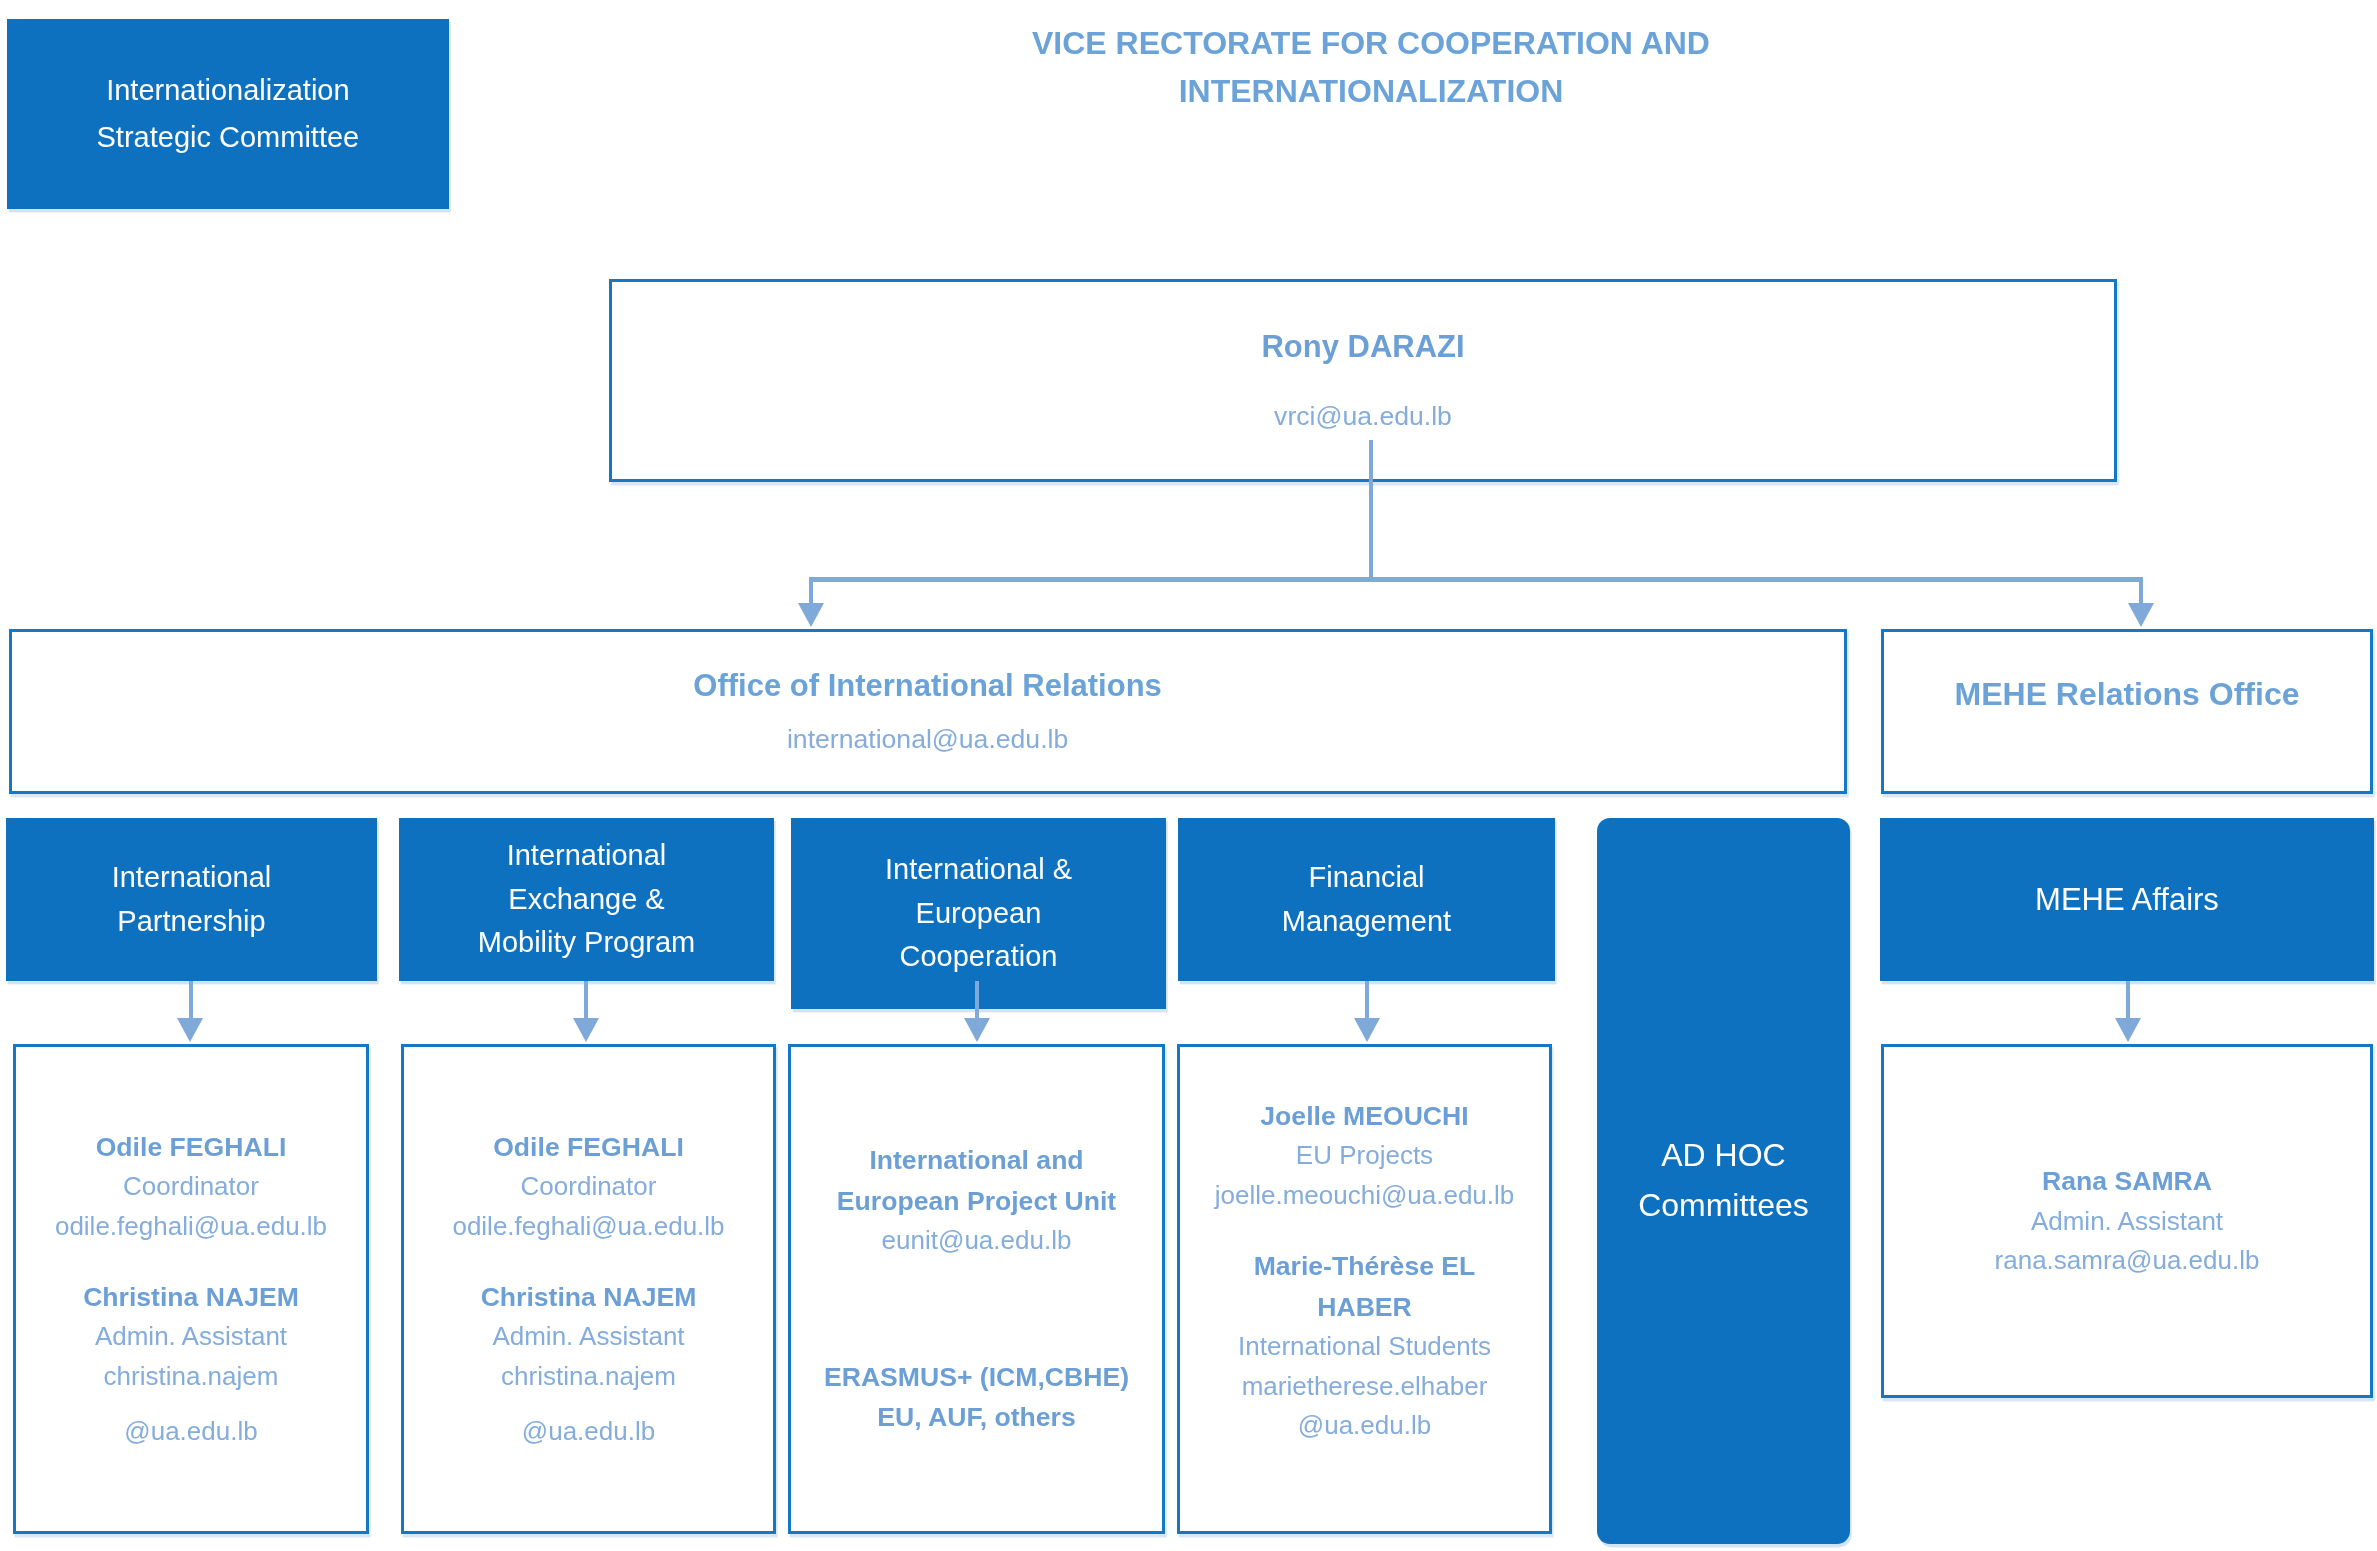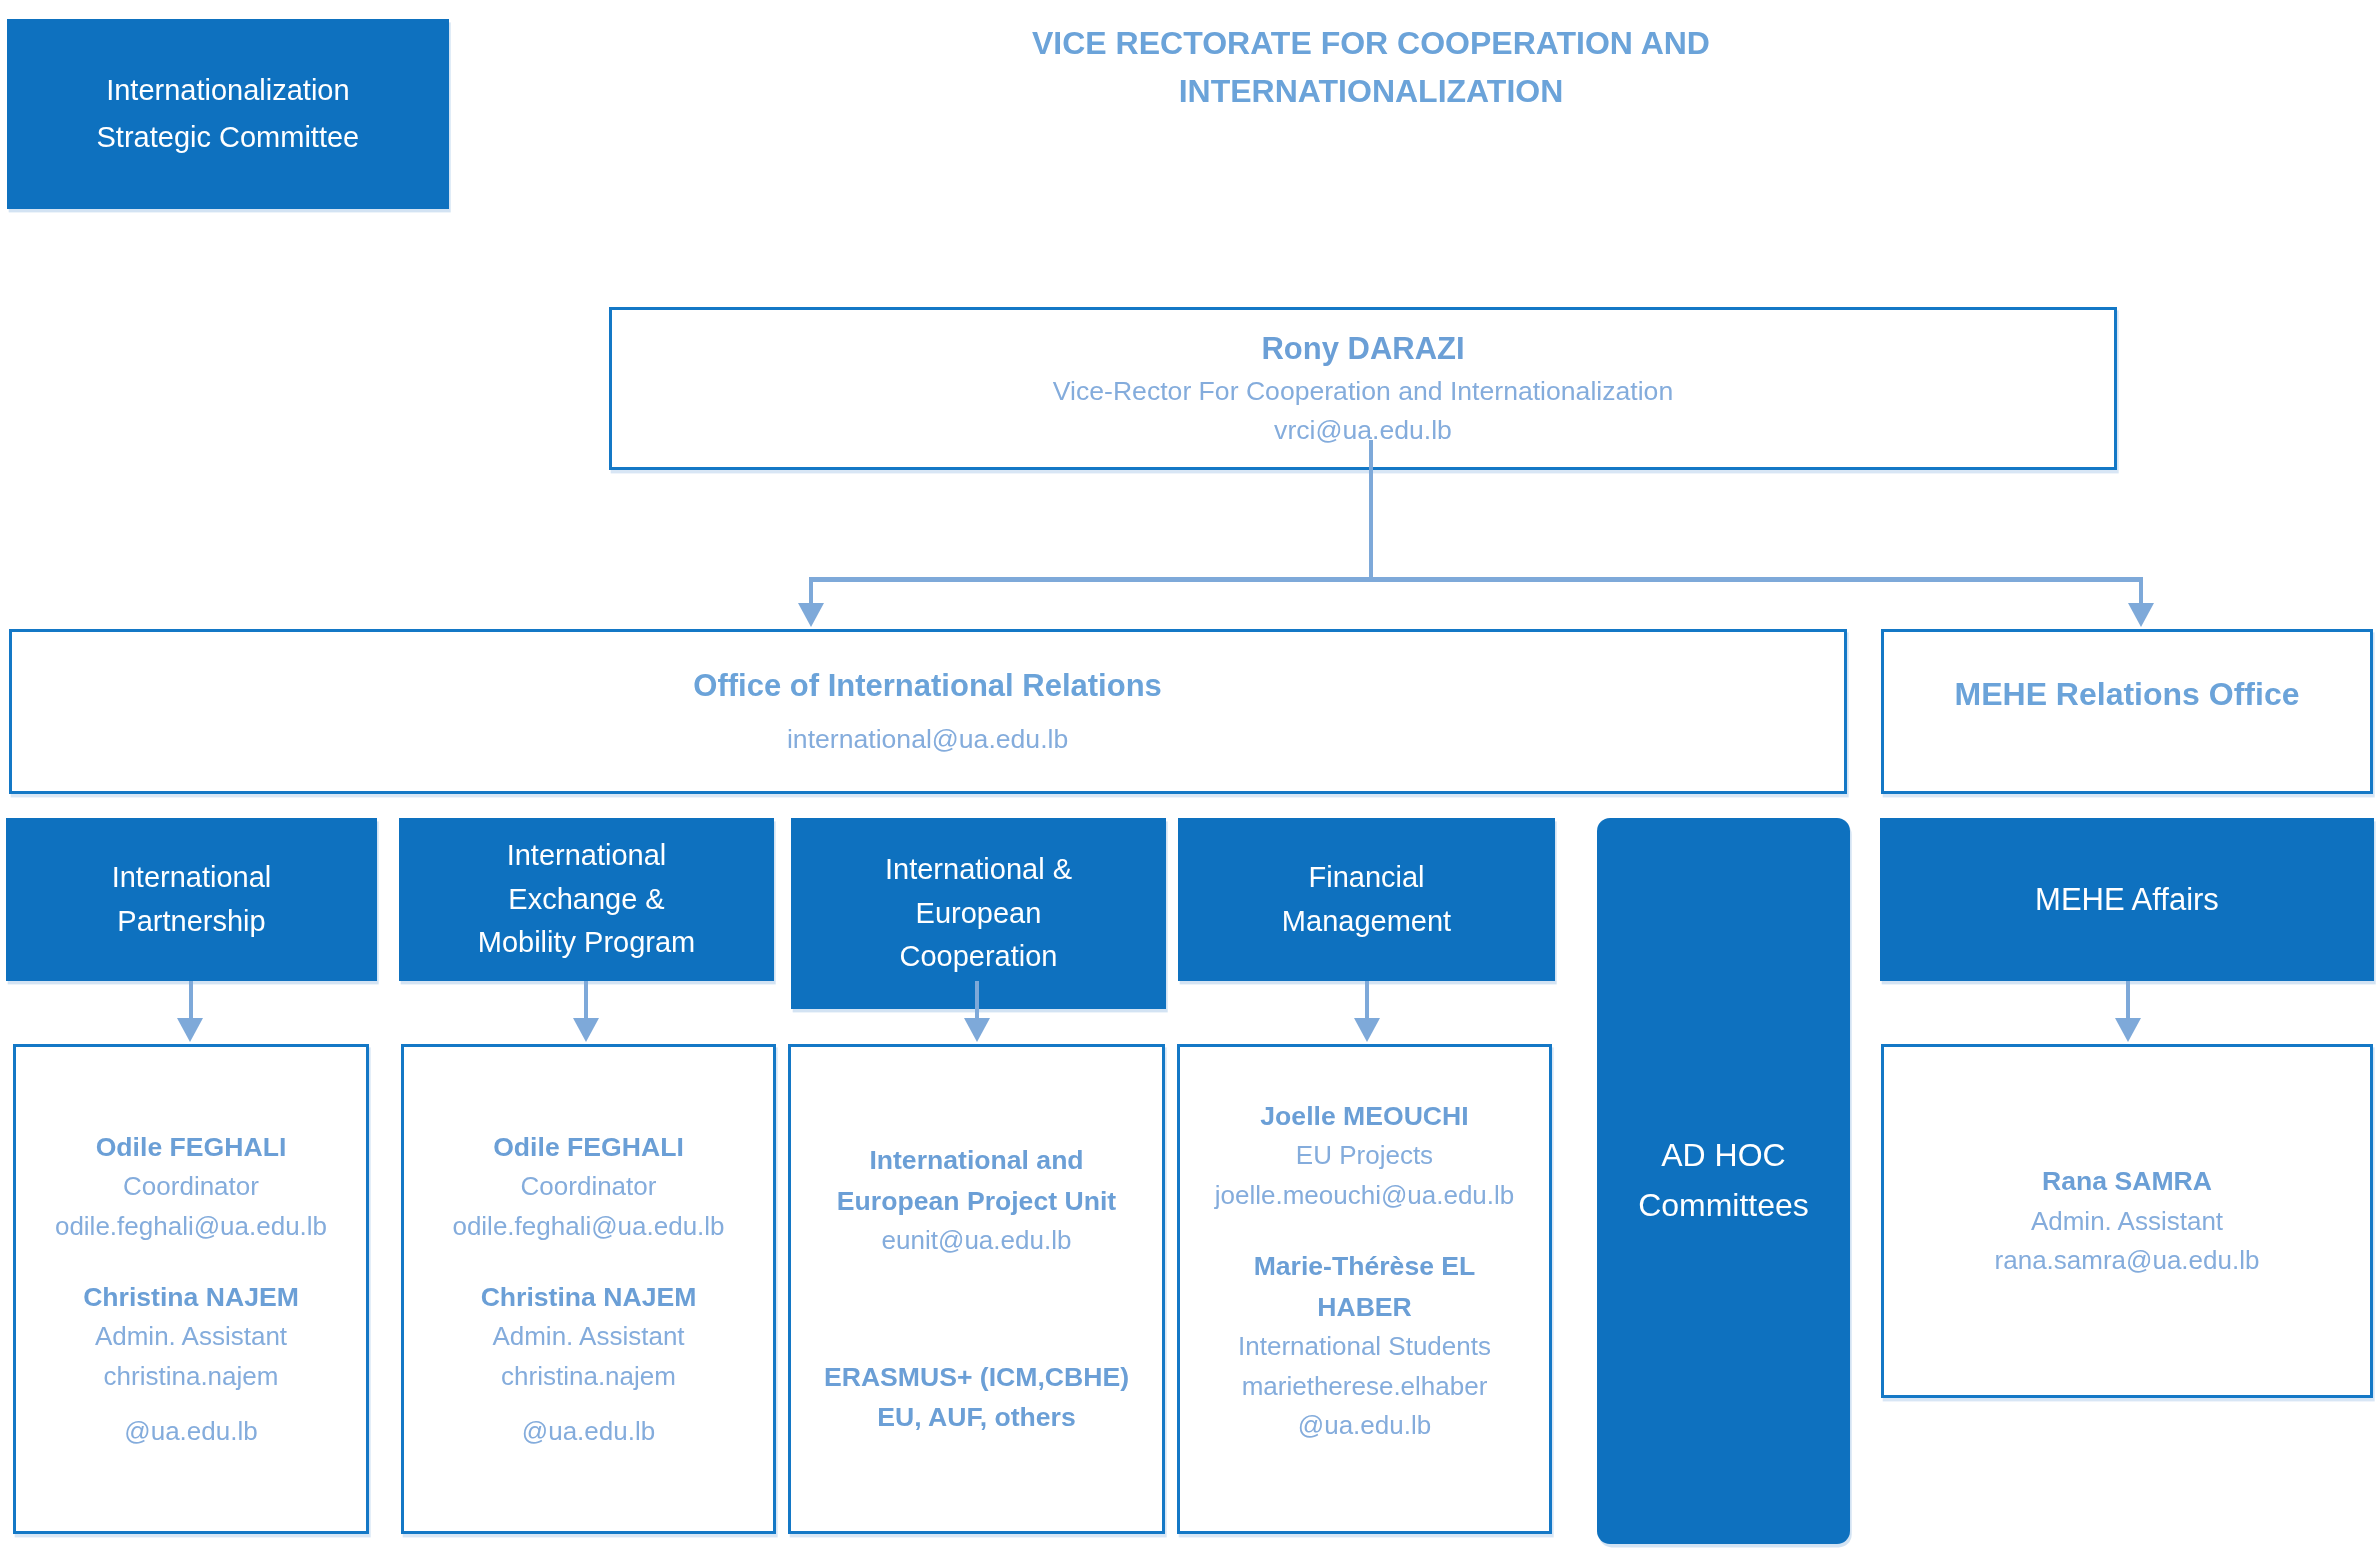--- a/index.html
+++ b/index.html
@@ -64,23 +64,22 @@
   <div class="abs bluebox" style="left:6.9px;top:19px;width:442px;height:190px;">
     <div class="committee-line">Internationalization</div>
     <div class="committee-line">Strategic Committee</div>
   </div>
 
   <div class="abs page-title" style="left:857px;top:19px;width:1028px;">
     <div>VICE RECTORATE FOR COOPERATION AND</div>
     <div>INTERNATIONALIZATION</div>
   </div>
 
-  <div class="abs whitebox vr" style="left:609px;top:279px;width:1508px;height:163px;margin-top:28px;">
+  <div class="abs whitebox vr" style="left:609px;top:279px;width:1508px;height:203px;">
     <div class="vr-name">Rony DARAZI</div>
-    <div class="vr-sub">Vice-Rector For Cooperation and Internationalization</div>
     <div class="vr-sub">vrci@ua.edu.lb</div>
   </div>
 
   <div class="abs vline" style="left:1369px;top:440px;width:4.3px;height:140px;"></div>
   <div class="abs hline" style="left:809px;top:577px;width:1334px;height:5.1px;"></div>
   <div class="abs vline" style="left:809px;top:579px;width:4.3px;height:27.4px;"></div>
   <div class="abs vline" style="left:2139px;top:579px;width:4.3px;height:27.4px;"></div>
   <div class="abs arrow-head" style="left:798px;top:603px;"></div>
   <div class="abs arrow-head" style="left:2128px;top:603px;"></div>
 

